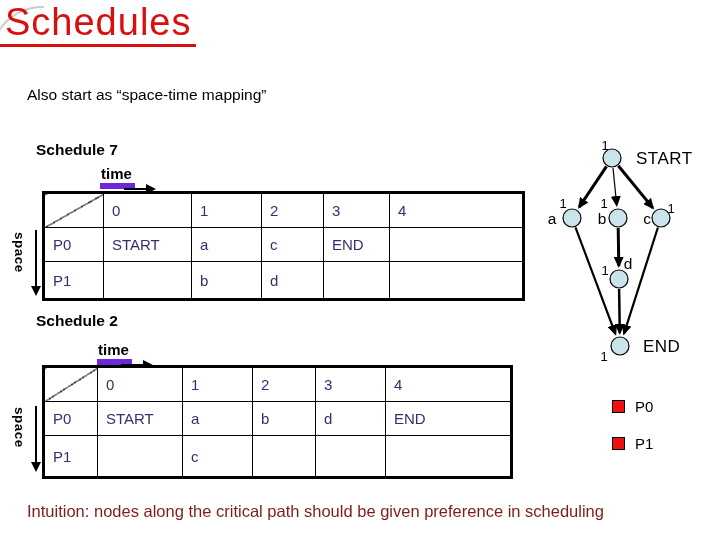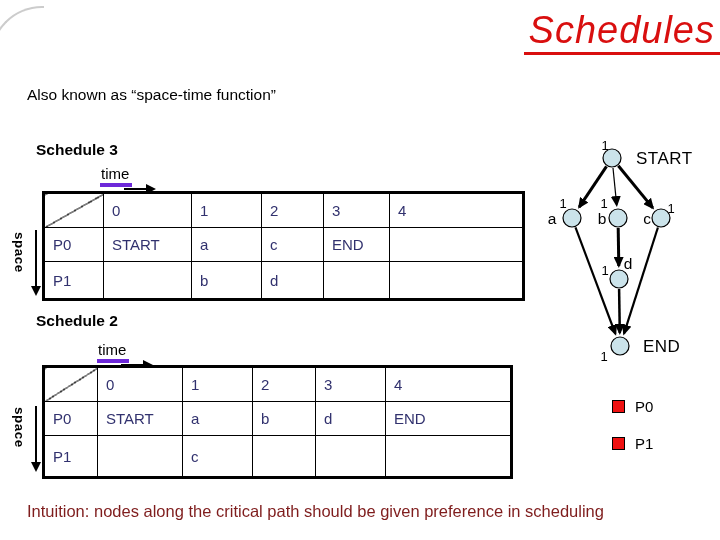--- a/index.html
+++ b/index.html
@@ -13,35 +13,35 @@
     width:720px;height:540px;background:#fff;position:relative;overflow:hidden;
     font-family:"Liberation Sans",sans-serif;color:#000;
   }
   .abs{position:absolute;}
   
   #corner{
     left:-10px;top:6px;width:52px;height:52px;
     border-top:2px solid #ccc;border-left:2px solid #ccc;
     border-top-left-radius:52px;
   }
-  #title-wrap{left:0;top:9px;width:100%;text-align:right;font-style:italic;}
+  #title-wrap{left:0;top:1px;width:100%;text-align:left;}
   #title-wrap span{
     font-size:38px;letter-spacing:1px;color:var(--red);
     border-bottom:3px solid var(--red);padding:0 5px 1px 5px;
   }
   #definition{left:27px;top:84px;font-size:15.5px;line-height:21px;color:#000;}
   #definition .red{color:var(--red);}
   .sec-title{font-size:15.5px;font-weight:bold;color:#000;}
   #s1-title{left:36px;top:141px;}
   #s2-title{left:36px;top:312px;}
   .time-axis{height:22px;}
   #s1-time{left:100px;top:165px;}
   #s2-time{left:97px;top:341px;}
   .time-axis .tlabel{
-    font-size:15px;font-weight:normal;border-bottom:4px solid #6d28d9;
+    font-size:15px;font-weight:bold;border-bottom:6px solid #6d28d9;
     padding:0 3px 1px 1px;display:inline-block;
   }
   .time-axis svg{position:absolute;left:24px;top:19px;}
   .space-label{
     writing-mode:vertical-rl;font-size:13.5px;font-weight:bold;color:#000;
     letter-spacing:0.5px;
   }
   #s1-space{left:12px;top:232px;}
   #s2-space{left:12px;top:407px;}
   #s1-space-arrow{left:30px;top:230px;}
@@ -80,24 +80,24 @@
 </head>
 <body>
 
 <div class="abs" id="corner"></div>
 
 <div class="abs" id="title-wrap">
   <span>Schedules</span>
 </div>
 
 <div class="abs" id="definition">
-  <div>Also known as “space-time function”</div>
-</div>
-
-<div class="abs sec-title" id="s1-title">Schedule 3</div>
+  <div>Also start as “space-time mapping”</div>
+</div>
+
+<div class="abs sec-title" id="s1-title">Schedule 7</div>
 
 <div class="abs time-axis" id="s1-time">
   <span class="tlabel">time</span>
   <svg width="32" height="12">
     <line x1="0" y1="5" x2="23" y2="5" stroke="#000" stroke-width="2"></line>
     <polygon points="22,0 32,5 22,10" fill="#000"></polygon>
   </svg>
 </div>
 
 <div class="abs space-label" id="s1-space">space</div>

